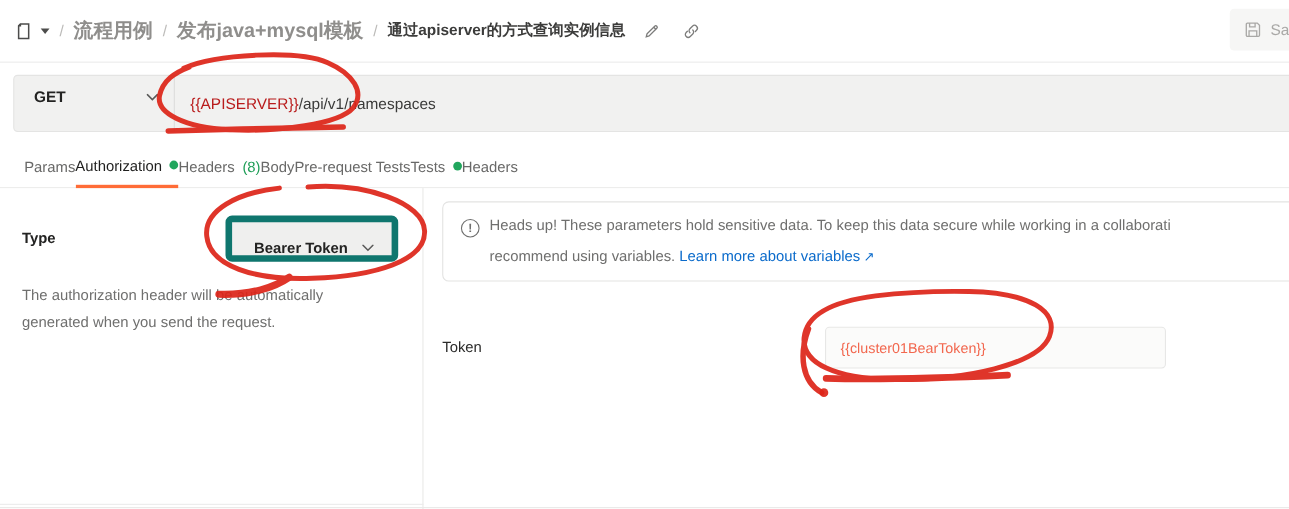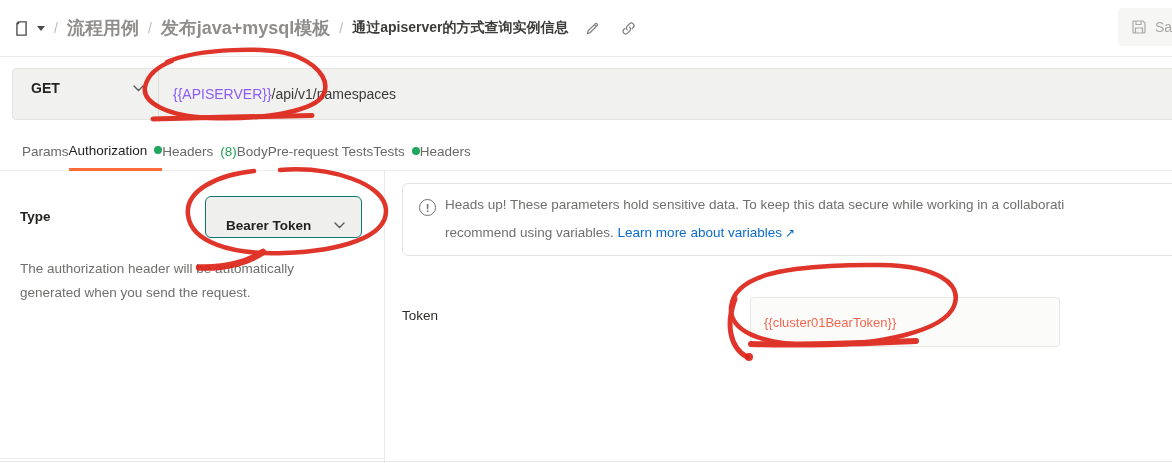--- a/index.html
+++ b/index.html
@@ -19,48 +19,48 @@
   .hicon.pencil { margin-left:7px; }
   .hicon.chain { margin-left:12px; }
   .save-btn { position:absolute; left:1118px; top:8px; height:38px; width:80px; background:#f6f6f5; border:none; border-radius:4px; display:flex; align-items:center; gap:8px; padding-left:13px; color:#a9a8a6; font-size:14px; font-weight:500; font-family:"Liberation Sans",sans-serif; cursor:pointer; }
 
   
   .url-bar { position:absolute; left:12px; top:68px; width:1168px; height:52px; background:#f1f1f0; border:1px solid #e4e4e3; border-radius:4px; display:flex; align-items:stretch; }
   .method { width:145px; display:flex; align-items:center; justify-content:space-between; padding:0 14px 12px 18px; cursor:pointer; }
   .method-label { font-size:14px; font-weight:700; color:#232322; }
   .vdiv { width:1px; background:#dddddc; }
   .url-field { flex:1; display:flex; align-items:center; padding-left:14px; font-size:14px; cursor:text; }
-  .url-var { color:#8b5cf6; }
+  .url-var { color:#b91c1c; }
   .url-path { color:#3a3a39; }
 
   
   .tabs { position:absolute; left:0; top:132px; right:0; height:39px; border-bottom:1px solid #ededec; display:flex; align-items:stretch; padding-left:22px; }
   .tab { display:flex; align-items:center; gap:7px; font-size:13.5px; color:#696968; cursor:pointer; }
   .tab.active { color:#1f1f1e; border-bottom:3px solid #ff6c37; margin-bottom:-1px; }
   .dot { width:8px; height:8px; border-radius:50%; background:#21a65d; }
   .tab-count { color:#1f9e57; }
 
   
   .left-panel { position:absolute; left:0; top:171px; width:385px; bottom:0; border-right:1px solid #e9e9e8; }
   .type-label { position:absolute; left:20px; top:196px; height:42px; line-height:42px; font-size:13.5px; font-weight:700; color:#232322; }
-  .type-select { position:absolute; left:205px; top:196px; width:157px; height:42px; background:#efefee; border:1px solid #0f766e; border-radius:6px; display:flex; align-items:center; justify-content:space-between; padding:16px 16px 0 20px; cursor:pointer; }
+  .type-select { position:absolute; left:205px; top:196px; width:157px; height:42px; background:#efefee; border:6px solid #0f766e; border-radius:6px; display:flex; align-items:center; justify-content:space-between; padding:16px 16px 0 20px; cursor:pointer; }
   .type-value { font-size:13.5px; font-weight:700; color:#232322; }
   .auth-desc { position:absolute; left:20px; top:257px; width:334px; font-size:13.5px; line-height:23.5px; color:#6f6f6e; }
   .auth-link-row { position:absolute; left:20px; top:306px; font-size:13.5px; }
   a.blue-link { color:#0b6bcb; text-decoration:none; cursor:pointer; }
   .ext-arrow { color:#0b6bcb; font-size:12px; margin-left:3px; }
 
   
   .banner { position:absolute; left:402px; top:183px; width:790px; height:73px; background:#fff; border:1px solid #e3e3e2; border-radius:6px; }
   .warn-icon { position:absolute; left:16px; top:15px; width:17px; height:17px; border:1.4px solid #6f6f6e; border-radius:50%; color:#6f6f6e; font-size:11px; font-weight:700; display:flex; align-items:center; justify-content:center; }
   .banner-text { position:absolute; left:42px; top:7px; right:6px; font-size:13.5px; line-height:28px; color:#6f6f6e; white-space:nowrap; overflow:hidden; }
 
   
   .token-label { position:absolute; left:402px; top:297px; height:38px; line-height:38px; font-size:13.5px; color:#2b2b2a; }
-  .token-input { position:absolute; left:750px; top:297px; width:310px; height:50px; background:#fbfbfa; border:1px solid #e7e7e6; border-radius:4px; font-family:"Liberation Sans",sans-serif; font-size:13px; color:#f2674e; padding:0 13px; outline:none; }
+  .token-input { position:absolute; left:750px; top:297px; width:310px; height:38px; background:#fbfbfa; border:1px solid #e7e7e6; border-radius:4px; font-family:"Liberation Sans",sans-serif; font-size:13px; color:#f2674e; padding:0 13px; outline:none; }
 
   .bottom-line-left { position:absolute; left:0; top:458px; width:385px; height:1px; background:#ececeb; }
   .bottom-line-full { position:absolute; left:0; top:461px; right:0; height:1px; background:#e8e8e7; }
 
   
   .annotations { position:absolute; left:0; top:0; pointer-events:none; z-index:10; }
 </style>
 </head>
 <body>
 

